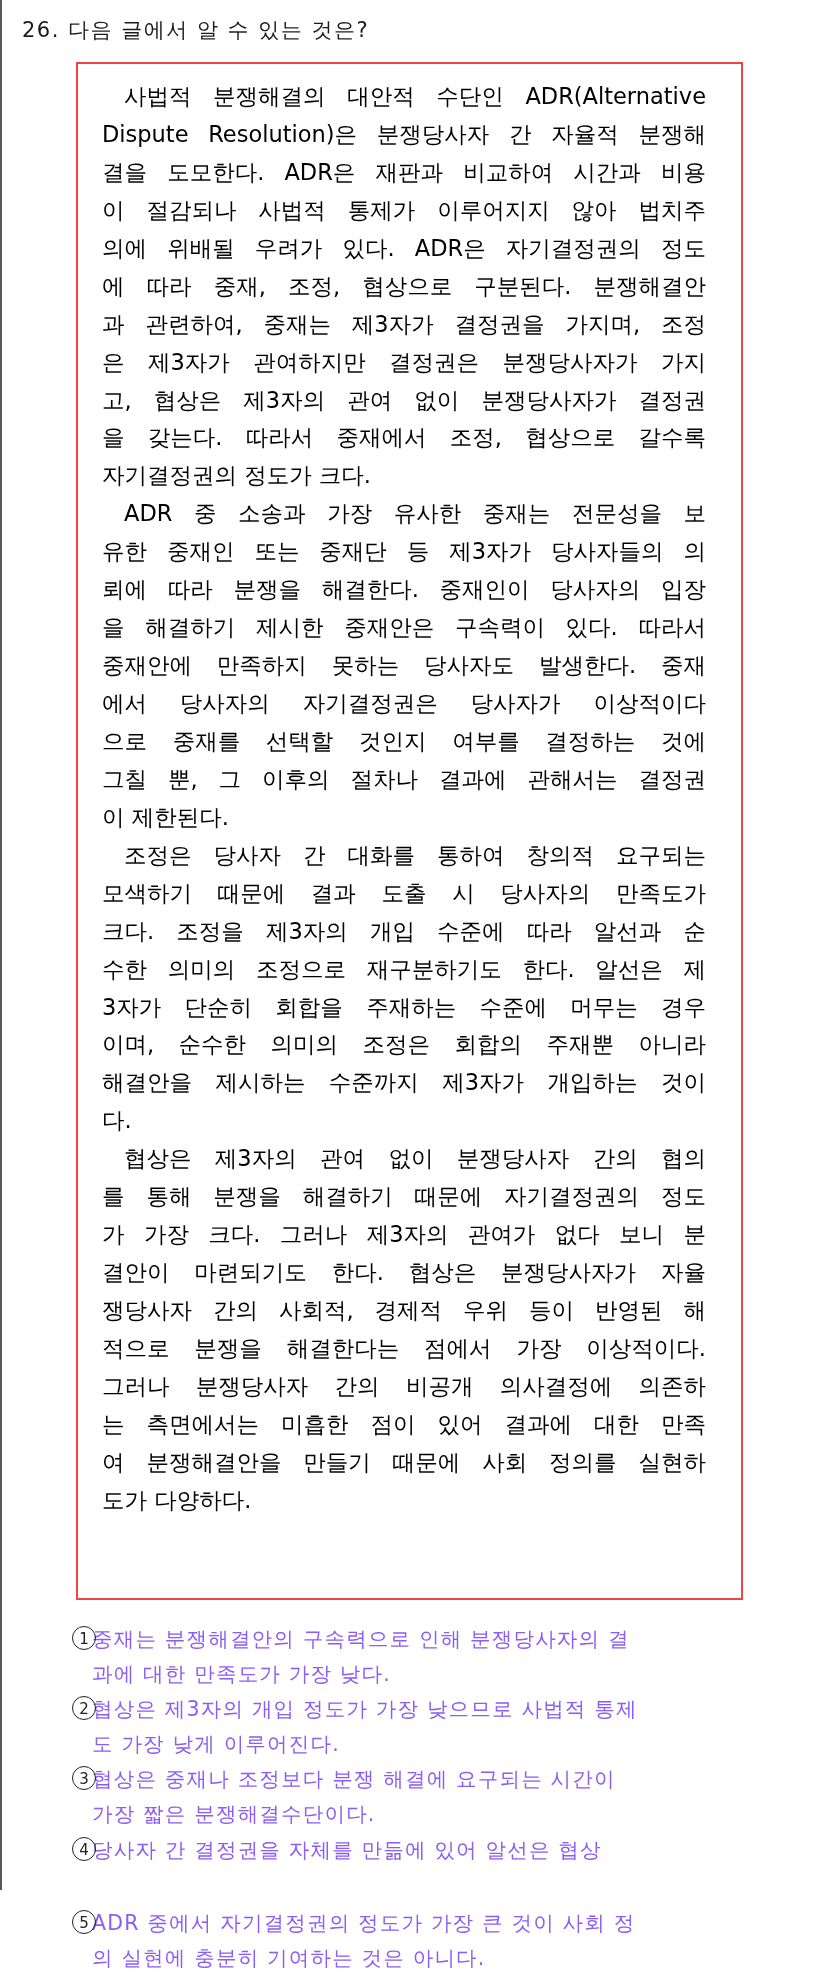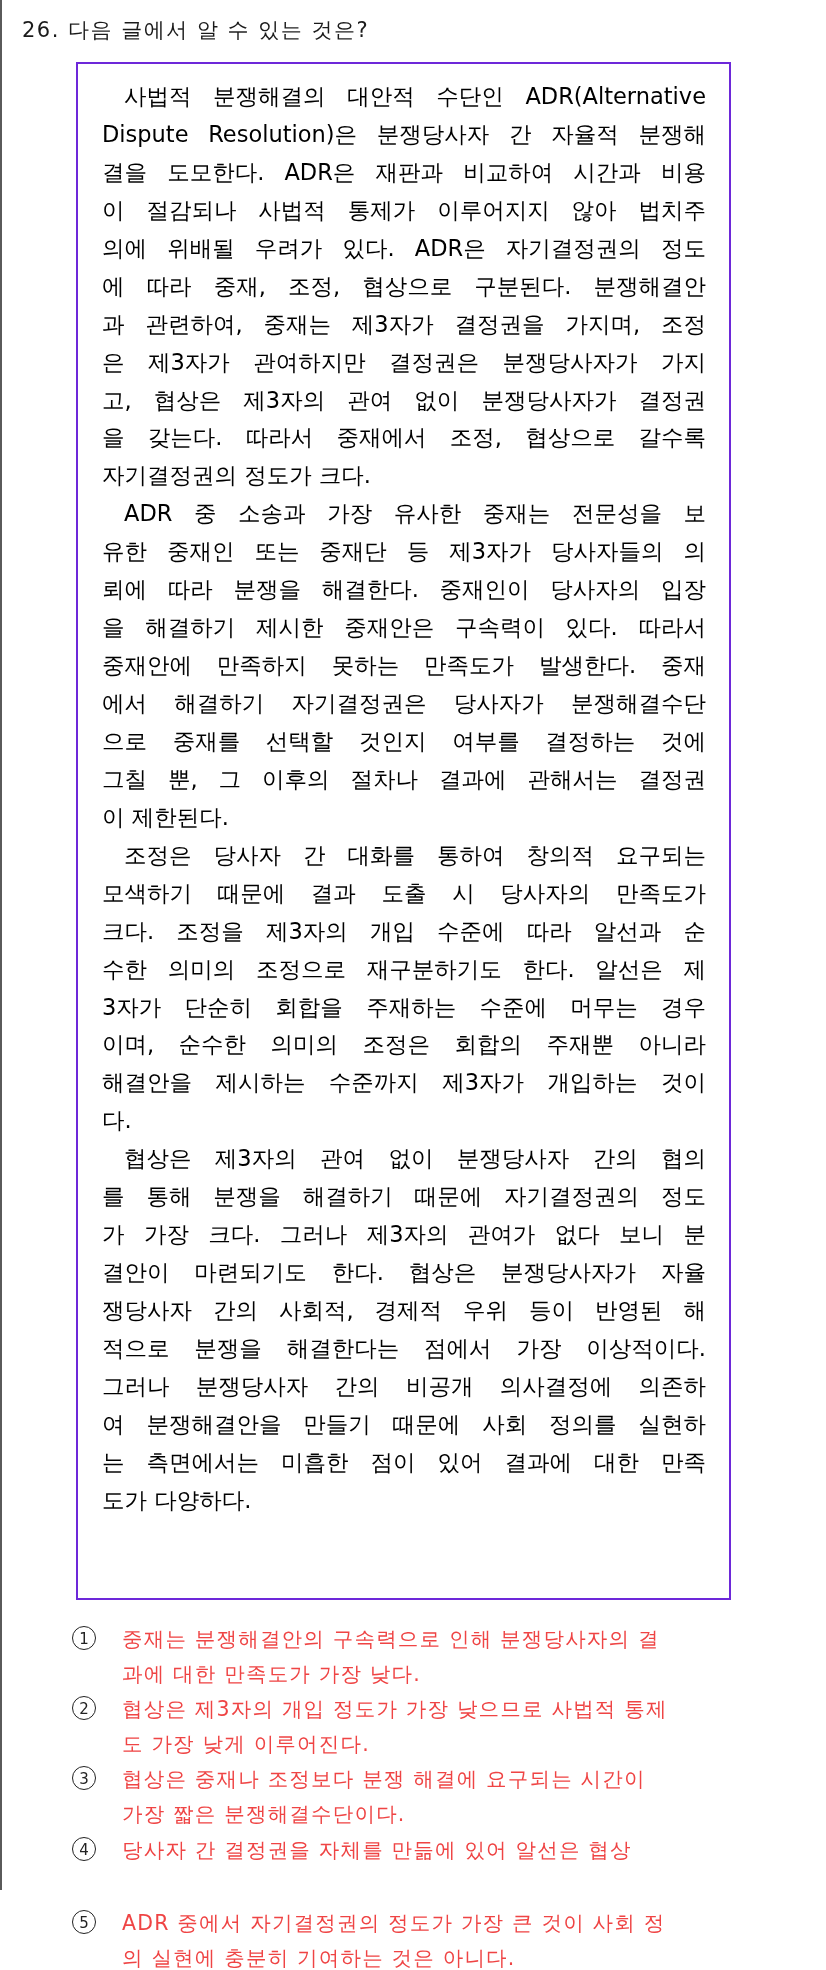--- a/index.html
+++ b/index.html
@@ -2,32 +2,32 @@
 <html><head>
 <meta charset="utf-8">
 <style>
   html, body { margin:0; padding:0; background:#ffffff; }
   body { width:826px; height:1970px; position:relative; overflow:hidden;
          font-family:"DejaVu Sans", "Liberation Sans", sans-serif; color:#111; }
   .left-rule { position:absolute; left:0; top:0; width:2px; height:1890px; background:#5a5a5a; }
   .title { position:absolute; left:22px; top:14px; font-size:21px; line-height:32px;
            letter-spacing:1.5px; white-space:nowrap; color:#1a1a1a; }
   .passage-box { position:absolute; left:76px; top:62px; width:651px; height:1534px;
-                 border:2px solid #6d28d9; box-sizing:content-box; }
+                 border:2px solid #ef4444; box-sizing:content-box;padding-left:12px; }
   .passage { position:absolute; left:24px; top:14px; width:604px; }
   .line { display:block; height:37.95px; line-height:37.95px; font-size:22.5px;
           white-space:nowrap; text-align:justify; text-align-last:justify; color:#000; }
   .line.last { text-align-last:left; }
   .line.indent { padding-left:22px; }
   .options { position:absolute; left:72px; top:1622px; width:672px; }
   .option { position:relative; margin-bottom:0; }
   .opt-num { position:absolute; left:0; top:0; width:24px; height:24px; border:1.3px solid #222;
              border-radius:50%; font-size:15px; line-height:24px; text-align:center; box-sizing:border-box;
              margin-top:4px; color:#222; }
-  .opt-text { margin-left:50px; font-size:20.5px; line-height:35px; letter-spacing:1.2px; color:#ef4444; }
+  .opt-text { margin-left:20px; font-size:20.5px; line-height:35px; letter-spacing:1.2px; color:#8b5cf6; }
   .opt-text span { display:block; white-space:nowrap; }
 </style>
 </head>
 <body>
 
 <div class="left-rule"></div>
 
 <div class="title">26. 다음 글에서 알 수 있는 것은?</div>
 
 <div class="passage-box">
@@ -40,42 +40,42 @@
       <span class="line">에 따라 중재, 조정, 협상으로 구분된다. 분쟁해결안</span>
       <span class="line">과 관련하여, 중재는 제3자가 결정권을 가지며, 조정</span>
       <span class="line">은 제3자가 관여하지만 결정권은 분쟁당사자가 가지</span>
       <span class="line">고, 협상은 제3자의 관여 없이 분쟁당사자가 결정권</span>
       <span class="line">을 갖는다. 따라서 중재에서 조정, 협상으로 갈수록</span>
       <span class="line last">자기결정권의 정도가 크다.</span>
       <span class="line indent">ADR 중 소송과 가장 유사한 중재는 전문성을 보</span>
       <span class="line">유한 중재인 또는 중재단 등 제3자가 당사자들의 의</span>
       <span class="line">뢰에 따라 분쟁을 해결한다. 중재인이 당사자의 입장</span>
       <span class="line">을 해결하기 제시한 중재안은 구속력이 있다. 따라서</span>
-      <span class="line">중재안에 만족하지 못하는 만족도가 발생한다. 중재</span>
-      <span class="line">에서 해결하기 자기결정권은 당사자가 분쟁해결수단</span>
+      <span class="line">중재안에 만족하지 못하는 당사자도 발생한다. 중재</span>
+      <span class="line">에서 당사자의 자기결정권은 당사자가 이상적이다</span>
       <span class="line">으로 중재를 선택할 것인지 여부를 결정하는 것에</span>
       <span class="line">그칠 뿐, 그 이후의 절차나 결과에 관해서는 결정권</span>
       <span class="line last">이 제한된다.</span>
       <span class="line indent">조정은 당사자 간 대화를 통하여 창의적 요구되는</span>
       <span class="line">모색하기 때문에 결과 도출 시 당사자의 만족도가</span>
       <span class="line">크다. 조정을 제3자의 개입 수준에 따라 알선과 순</span>
       <span class="line">수한 의미의 조정으로 재구분하기도 한다. 알선은 제</span>
       <span class="line">3자가 단순히 회합을 주재하는 수준에 머무는 경우</span>
       <span class="line">이며, 순수한 의미의 조정은 회합의 주재뿐 아니라</span>
       <span class="line">해결안을 제시하는 수준까지 제3자가 개입하는 것이</span>
       <span class="line last">다.</span>
       <span class="line indent">협상은 제3자의 관여 없이 분쟁당사자 간의 협의</span>
       <span class="line">를 통해 분쟁을 해결하기 때문에 자기결정권의 정도</span>
       <span class="line">가 가장 크다. 그러나 제3자의 관여가 없다 보니 분</span>
       <span class="line">결안이 마련되기도 한다. 협상은 분쟁당사자가 자율</span>
       <span class="line">쟁당사자 간의 사회적, 경제적 우위 등이 반영된 해</span>
       <span class="line">적으로 분쟁을 해결한다는 점에서 가장 이상적이다.</span>
       <span class="line">그러나 분쟁당사자 간의 비공개 의사결정에 의존하</span>
+      <span class="line">는 측면에서는 미흡한 점이 있어 결과에 대한 만족</span>
       <span class="line">여 분쟁해결안을 만들기 때문에 사회 정의를 실현하</span>
-      <span class="line">는 측면에서는 미흡한 점이 있어 결과에 대한 만족</span>
       <span class="line last">도가 다양하다.</span>
     </div>
 </div>
 
 <div class="options" id="options">
     <div class="option" style="position: absolute; left: 0px; top: 0px;">
       <div class="opt-num">1</div>
       <div class="opt-text">
         <span>중재는 분쟁해결안의 구속력으로 인해 분쟁당사자의 결</span>
         <span>과에 대한 만족도가 가장 낮다.</span>

